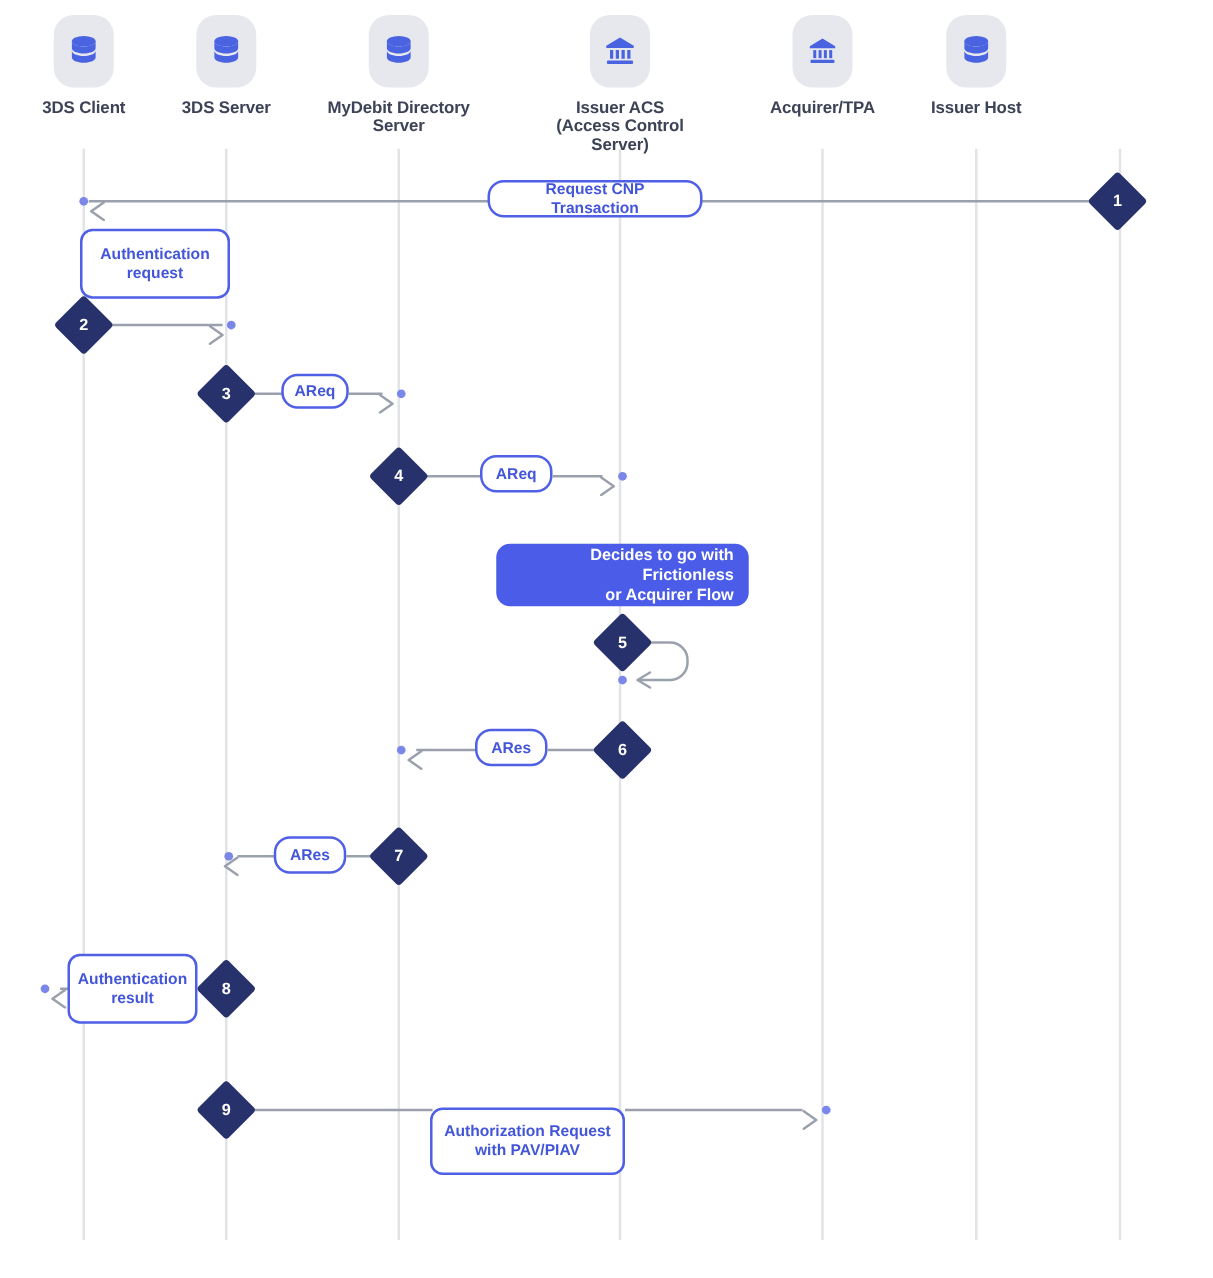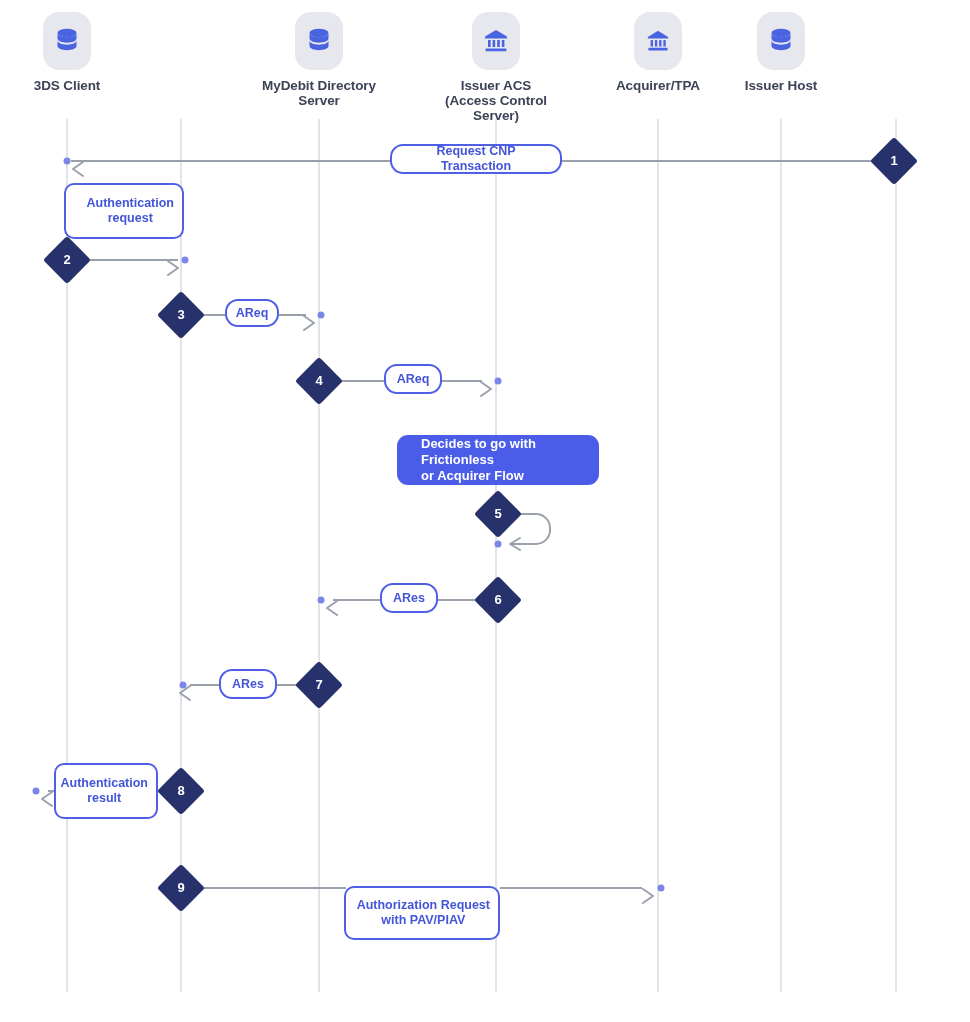--- a/index.html
+++ b/index.html
@@ -114,38 +114,38 @@
     font-size: 12.5px;
     font-weight: 600;
     line-height: 15px;
     display: flex;
     align-items: center;
     justify-content: center;
     text-align: center;
     transform: translate(-50%, -50%);
     padding: 2px 8px;
   }
-  .pill.box { border-radius: 10px; justify-content: flex-end; }
+  .pill.box { border-radius: 10px; }
 
   
   .note {
     position: absolute;
     box-sizing: border-box;
     background: #4a5ce8;
     border-radius: 11px;
     color: #ffffff;
     font-size: 13px;
     font-weight: 700;
     line-height: 16px;
     display: flex;
     align-items: center;
     justify-content: center;
-    text-align: left;
+    text-align: right;
     transform: translate(-50%, -50%);
-    padding: 4px 24px;
+    padding: 4px 12px;
   }
 
   
   .selfloop {
     position: absolute;
     pointer-events: none;
   }
 </style>
 </head>
 <body>
@@ -166,20 +166,32 @@
         <ellipse cx="13" cy="6" rx="9.5" ry="4.2" fill="#4a63e0"></ellipse>
         <path d="M3.5 6v5.5c0 2.3 4.25 4.2 9.5 4.2s9.5-1.9 9.5-4.2V6c0 2.3-4.25 4.2-9.5 4.2S3.5 8.3 3.5 6z" fill="#4a63e0"></path>
         <path d="M3.5 13.5V19c0 2.3 4.25 4.2 9.5 4.2s9.5-1.9 9.5-4.2v-5.5c0 2.3-4.25 4.2-9.5 4.2s-9.5-1.9-9.5-4.2z" fill="#4a63e0"></path>
       </svg>
     </div>
     <div class="actor-label">
       <div>3DS Client</div>
     </div>
   </div>
 
+  <div class="actor" style="left:181px">
+    <div class="actor-icon">
+      <svg width="26" height="28" viewBox="0 0 26 28">
+        <ellipse cx="13" cy="6" rx="9.5" ry="4.2" fill="#4a63e0"></ellipse>
+        <path d="M3.5 6v5.5c0 2.3 4.25 4.2 9.5 4.2s9.5-1.9 9.5-4.2V6c0 2.3-4.25 4.2-9.5 4.2S3.5 8.3 3.5 6z" fill="#4a63e0"></path>
+        <path d="M3.5 13.5V19c0 2.3 4.25 4.2 9.5 4.2s9.5-1.9 9.5-4.2v-5.5c0 2.3-4.25 4.2-9.5 4.2s-9.5-1.9-9.5-4.2z" fill="#4a63e0"></path>
+      </svg>
+    </div>
+    <div class="actor-label">
+      <div>3DS Server</div>
+    </div>
+  </div>
 
   <div class="actor" style="left:319px">
     <div class="actor-icon">
       <svg width="26" height="28" viewBox="0 0 26 28">
         <ellipse cx="13" cy="6" rx="9.5" ry="4.2" fill="#4a63e0"></ellipse>
         <path d="M3.5 6v5.5c0 2.3 4.25 4.2 9.5 4.2s9.5-1.9 9.5-4.2V6c0 2.3-4.25 4.2-9.5 4.2S3.5 8.3 3.5 6z" fill="#4a63e0"></path>
         <path d="M3.5 13.5V19c0 2.3 4.25 4.2 9.5 4.2s9.5-1.9 9.5-4.2v-5.5c0 2.3-4.25 4.2-9.5 4.2s-9.5-1.9-9.5-4.2z" fill="#4a63e0"></path>
       </svg>
     </div>
     <div class="actor-label">

